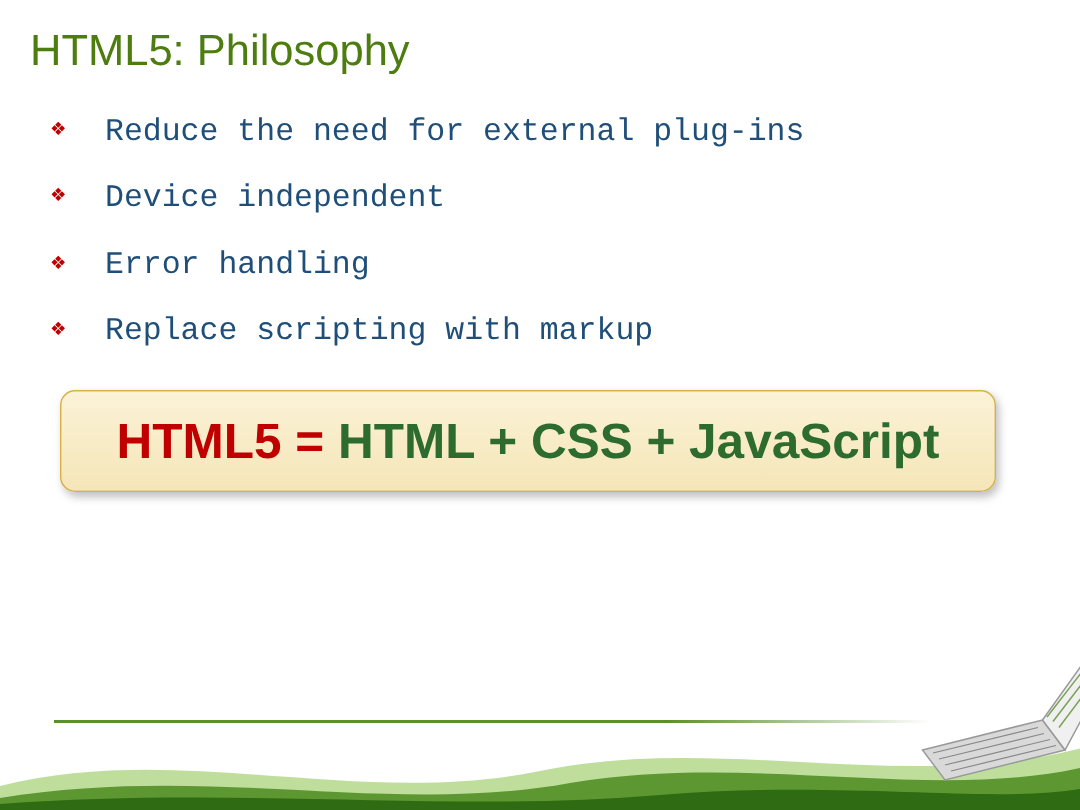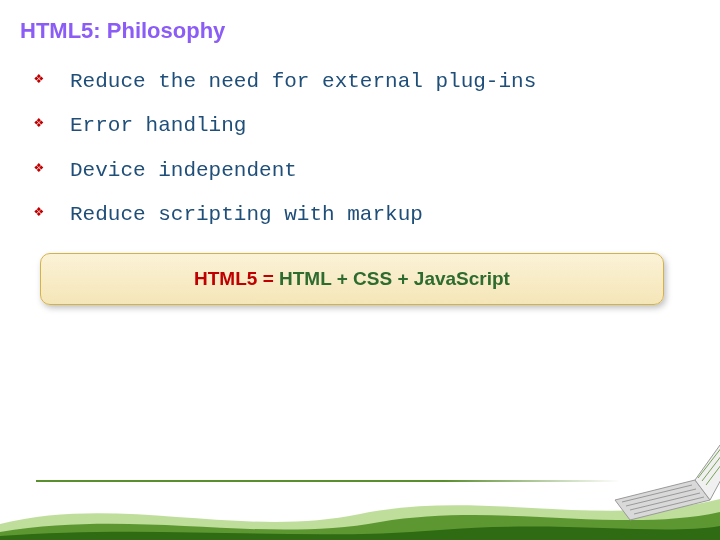--- a/index.html
+++ b/index.html
@@ -11,23 +11,23 @@
     position: relative;
     overflow: hidden;
   }
   .slide {
     width: 100%;
     height: 100%;
     padding: 18px 36px 0 20px;
     position: relative;
   }
   .title {
-    color: #8b5cf6;
-    font-size: 22px;
-    font-weight: 700;
+    color: #4d7c0f;
+    font-size: 29px;
+    font-weight: 400;
     margin-bottom: 24px;
   }
   .bullets {
     list-style: none;
     padding-left: 14px;
   }
   .bullets li {
     color: #1f4e79;
     font-size: 21px;
     font-weight: 400;
@@ -46,21 +46,21 @@
     font-size: 16px;
   }
   .highlight-box {
     margin: 24px 20px 0 20px;
     background: linear-gradient(#fbf2d7, #f5e6b8);
     border: 1.5px solid #d4b24a;
     border-radius: 10px;
     padding: 14px 20px;
     box-shadow: 2px 3px 6px rgba(0,0,0,0.25);
     text-align: center;
-    font-size: 19px;
+    font-size: 33px;
     font-weight: bold;
   }
   .hl-red { color: #c00000; }
   .hl-green { color: #2e6b2e; }
   .footer-rule {
     position: absolute;
     left: 36px;
     right: 100px;
     bottom: 58px;
     height: 2px;
@@ -82,23 +82,23 @@
   }
 </style>
 </head>
 <body>
 
 <div class="slide">
   <h1 class="title">HTML5: Philosophy</h1>
 
   <ul class="bullets">
     <li>Reduce the need for external plug-ins</li>
+    <li>Device independent</li>
     <li>Error handling</li>
-    <li>Device independent</li>
-    <li>Reduce scripting with markup</li>
+    <li>Replace scripting with markup</li>
   </ul>
 
   <div class="highlight-box">
     <span class="hl-red">HTML5 = </span><span class="hl-green">HTML + CSS + JavaScript</span>
   </div>
 
   <div class="footer-rule"></div>
 
   <svg class="wave" viewBox="0 0 720 56" preserveAspectRatio="none">
     <path d="M0,40 C120,10 240,55 360,30 C480,5 600,45 720,15 L720,56 L0,56 Z" fill="#8bc34a" opacity="0.55"></path>

